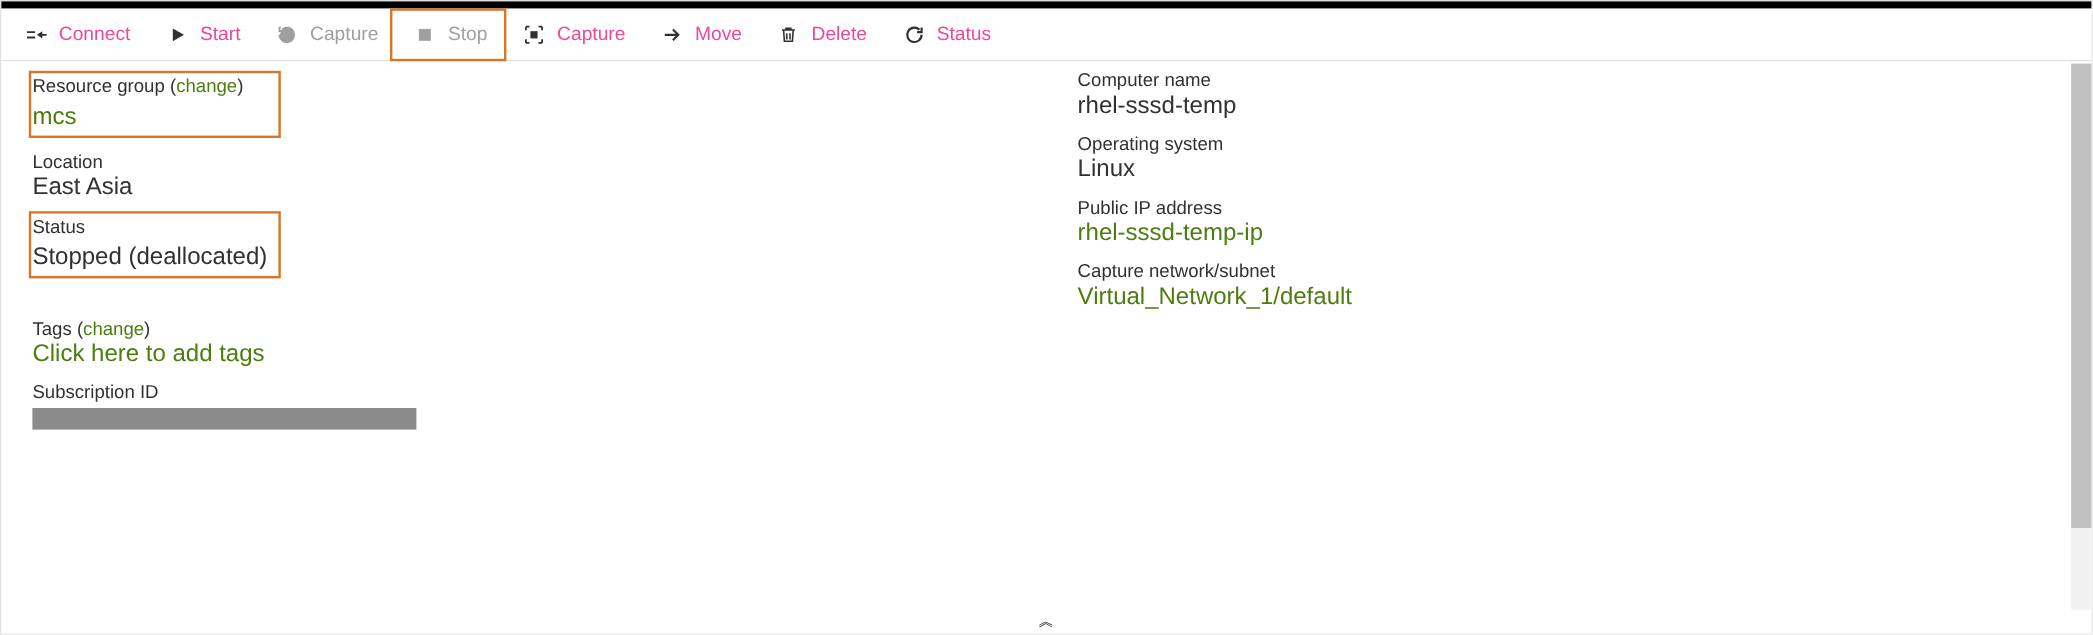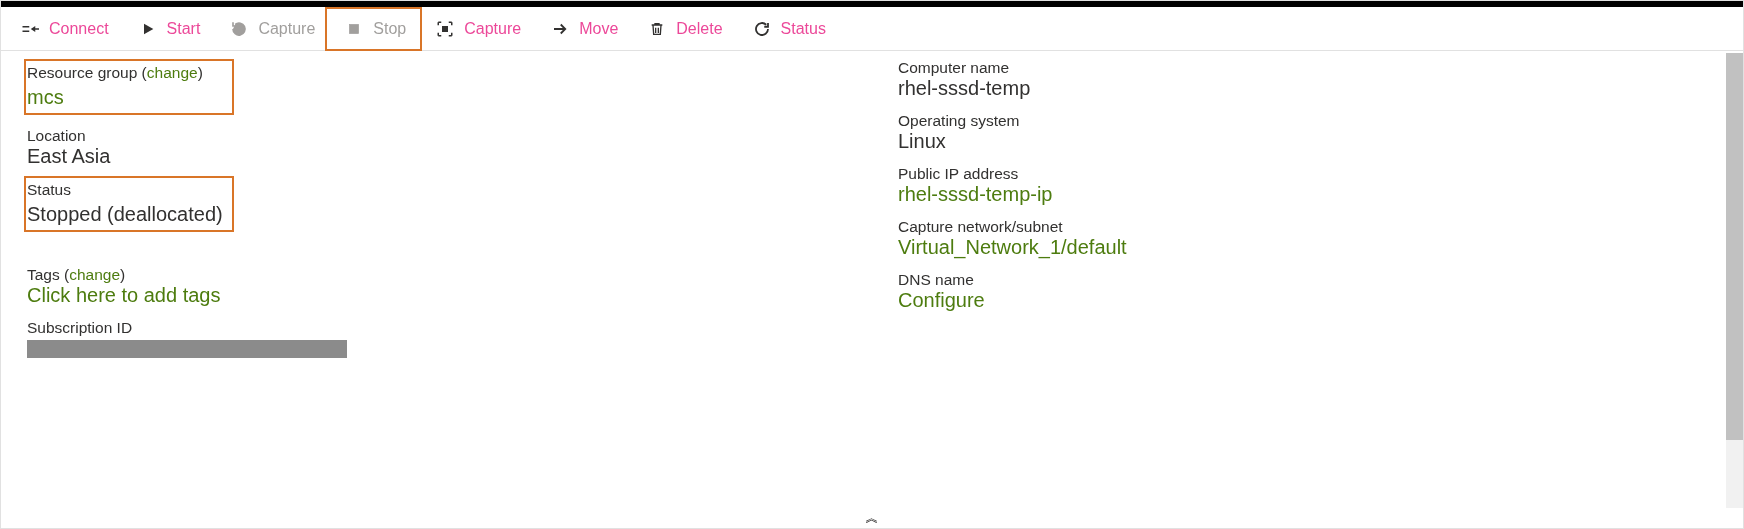--- a/index.html
+++ b/index.html
@@ -254,24 +254,20 @@
       <div class="field">
         <div class="label">Public IP address</div>
         <div class="value"><span class="link">rhel-sssd-temp-ip</span></div>
       </div>
 
       <div class="field">
         <div class="label">Capture network/subnet</div>
         <div class="value"><span class="link">Virtual_Network_1/default</span></div>
       </div>
 
-      <div class="field">
-        <div class="label">DNS name</div>
-        <div class="value"><span class="link">Configure</span></div>
-      </div>
 
     </div>
   </div>
 
   <div class="collapse-handle">
     <span>︽</span>
   </div>
 
   <div class="scrollbar-track">
     <div class="scrollbar-thumb"></div>

